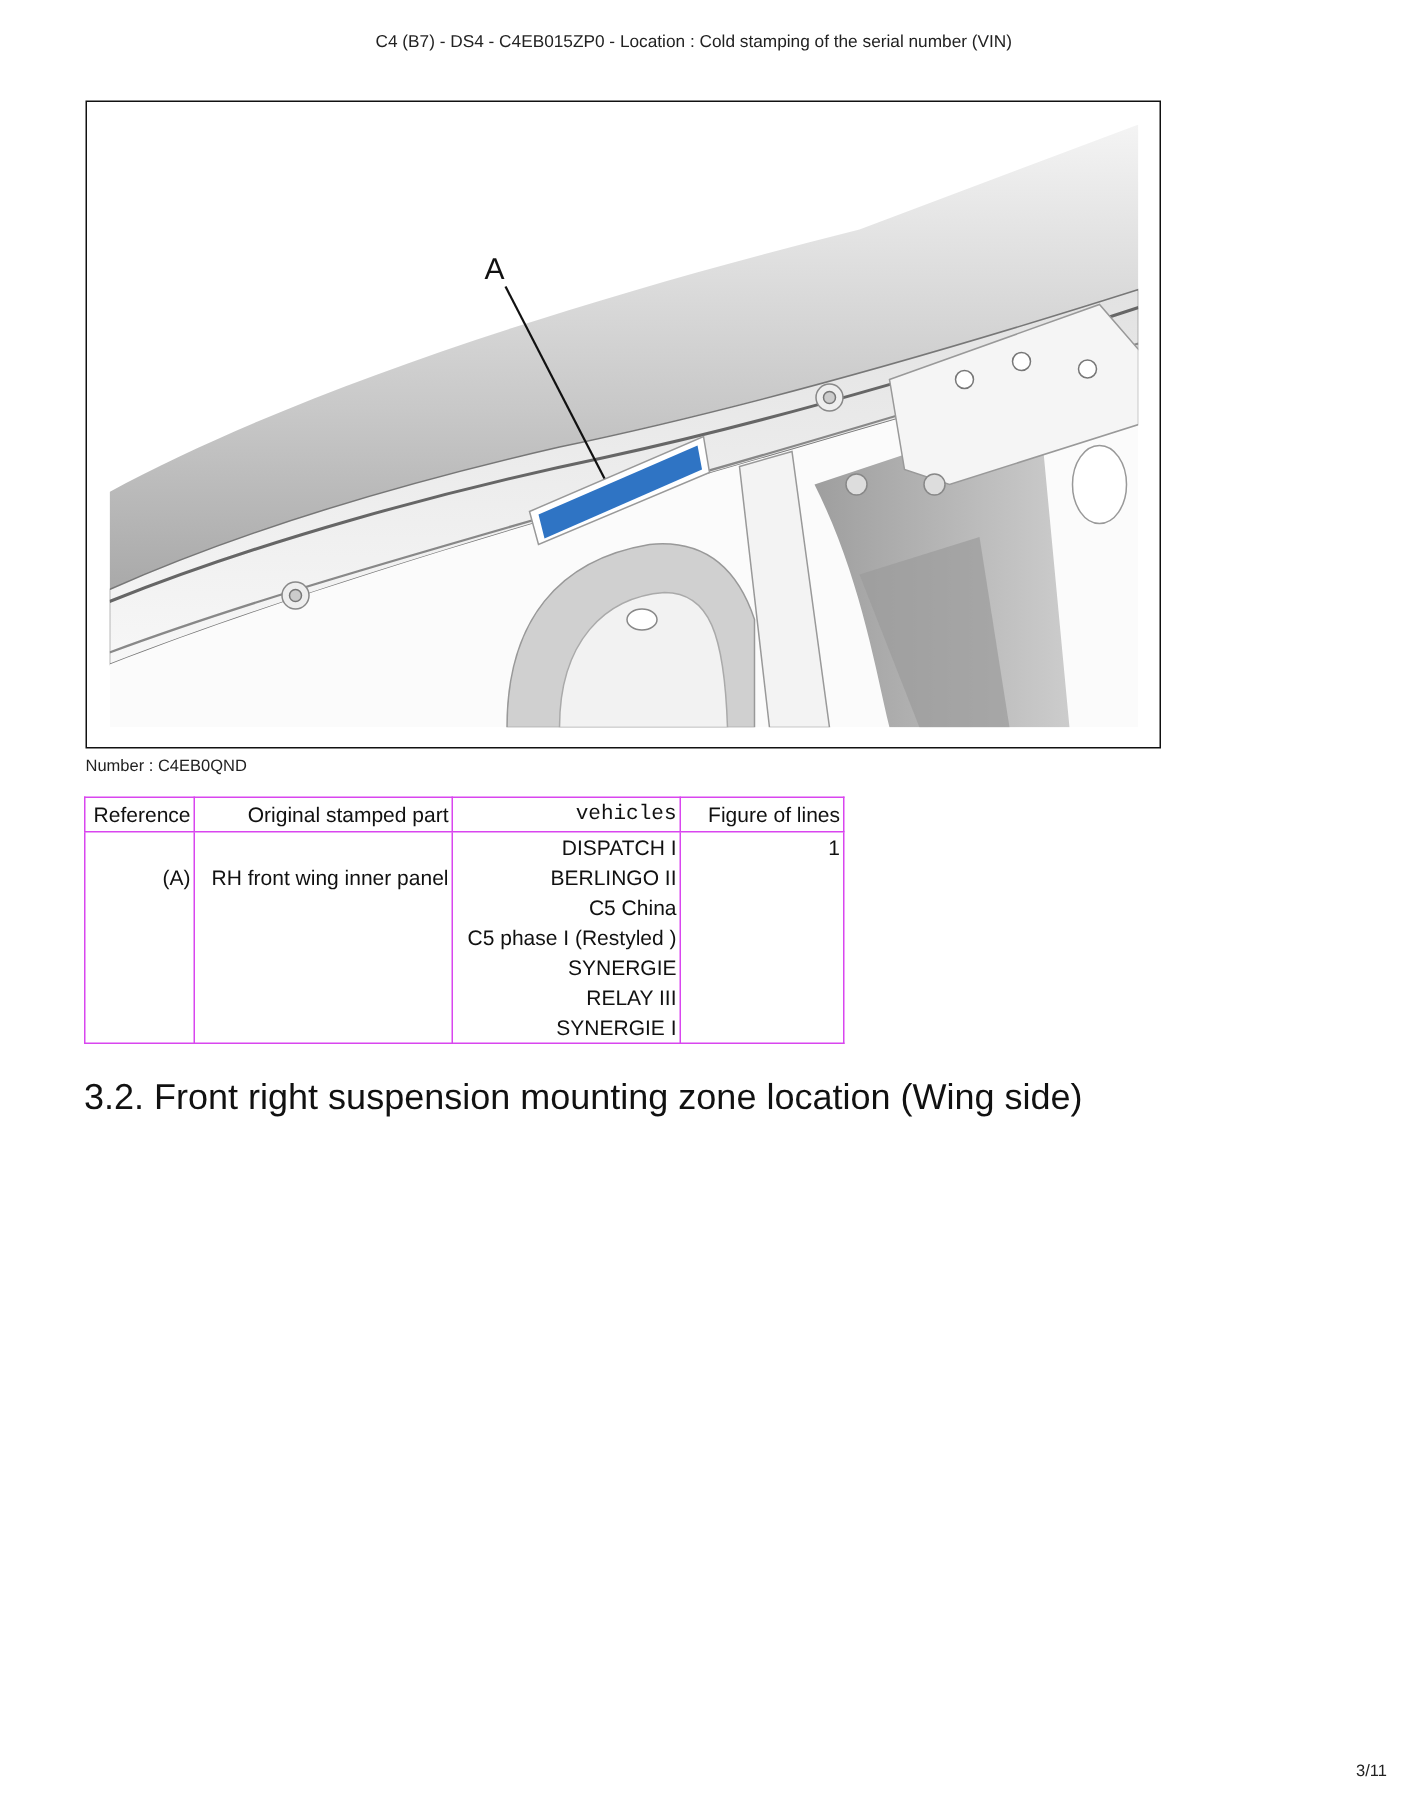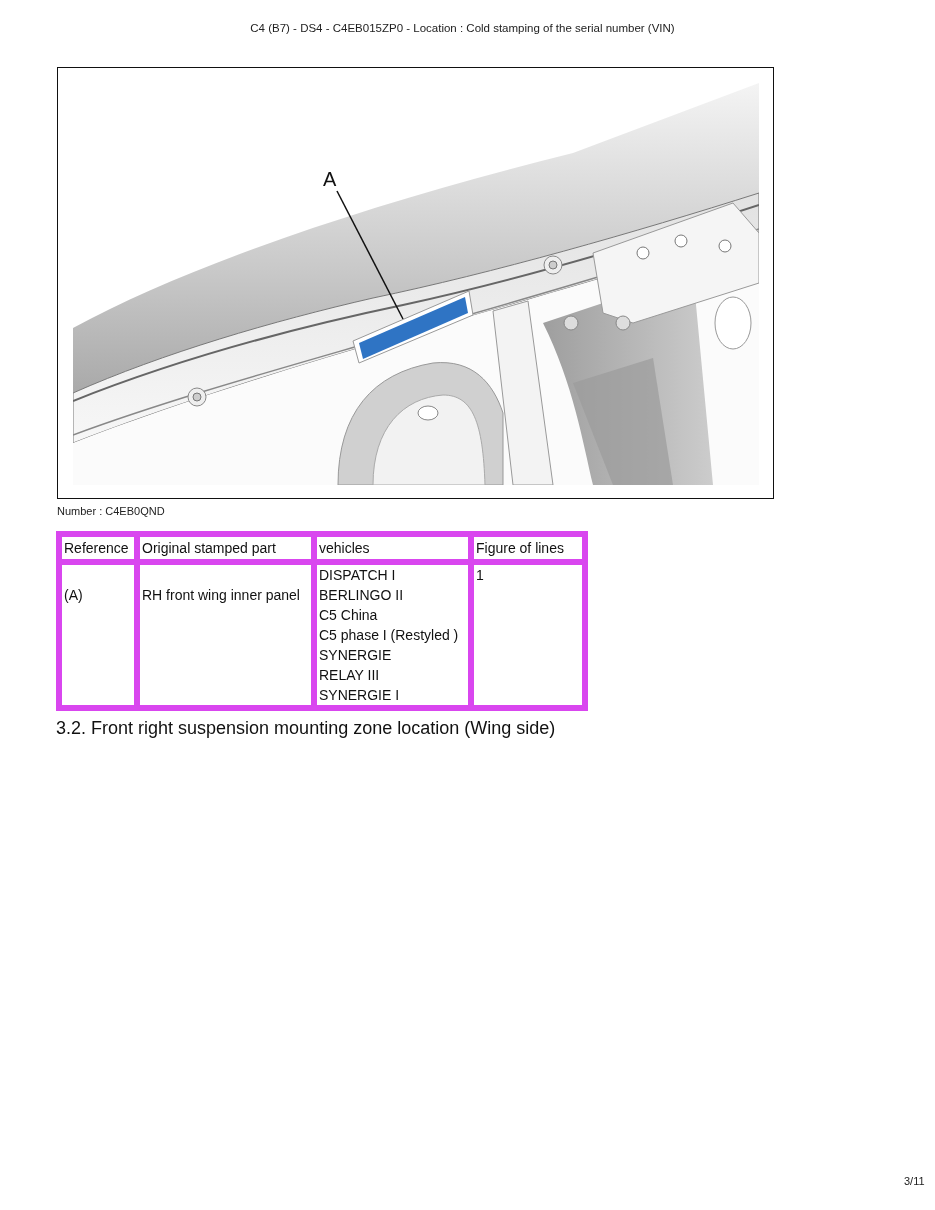--- a/index.html
+++ b/index.html
@@ -21,31 +21,31 @@
       overflow: hidden; background: #fff;
     }
     .figure-caption {
       position: absolute; left: 57px; top: 505px; font-size: 11px; color: #222;
     }
     table.ref-table {
       position: absolute; left: 56px; top: 531px;
       border-collapse: collapse; font-size: 14px; color: #111;
     }
     table.ref-table th, table.ref-table td {
-      border: 6px solid #d946ef; padding: 0 2px; text-align: left;
+      border: 1px solid #d946ef; padding: 0 2px; text-align: right;
       font-weight: normal; vertical-align: top; line-height: 20px;
     }
     table.ref-table th { height: 22px; line-height: 22px; }
     .col-ref { width: 68px; }
     .col-part { width: 167px; margin-top: 16px; }
-    .col-veh { width: 147px; }
+    .col-veh { width: 147px; font-family: Liberation Mono, monospace; }
     .col-lines { width: 104px; }
     td.mid { vertical-align: top; padding-top: 20px !important; }
     .section-heading {
-      position: absolute; left: 56px; top: 718px; font-size: 18px; color: #111;
+      position: absolute; left: 56px; top: 718px; font-size: 24px; color: #111;
     }
     .page-number {
       position: absolute; left: 904px; top: 1175px; font-size: 11px; color: #222;
     }
   </style>
 </head>
 <body>
 
 <div class="header-title">C4 (B7) - DS4 - C4EB015ZP0 - Location : Cold stamping of the serial number (VIN)</div>
 

